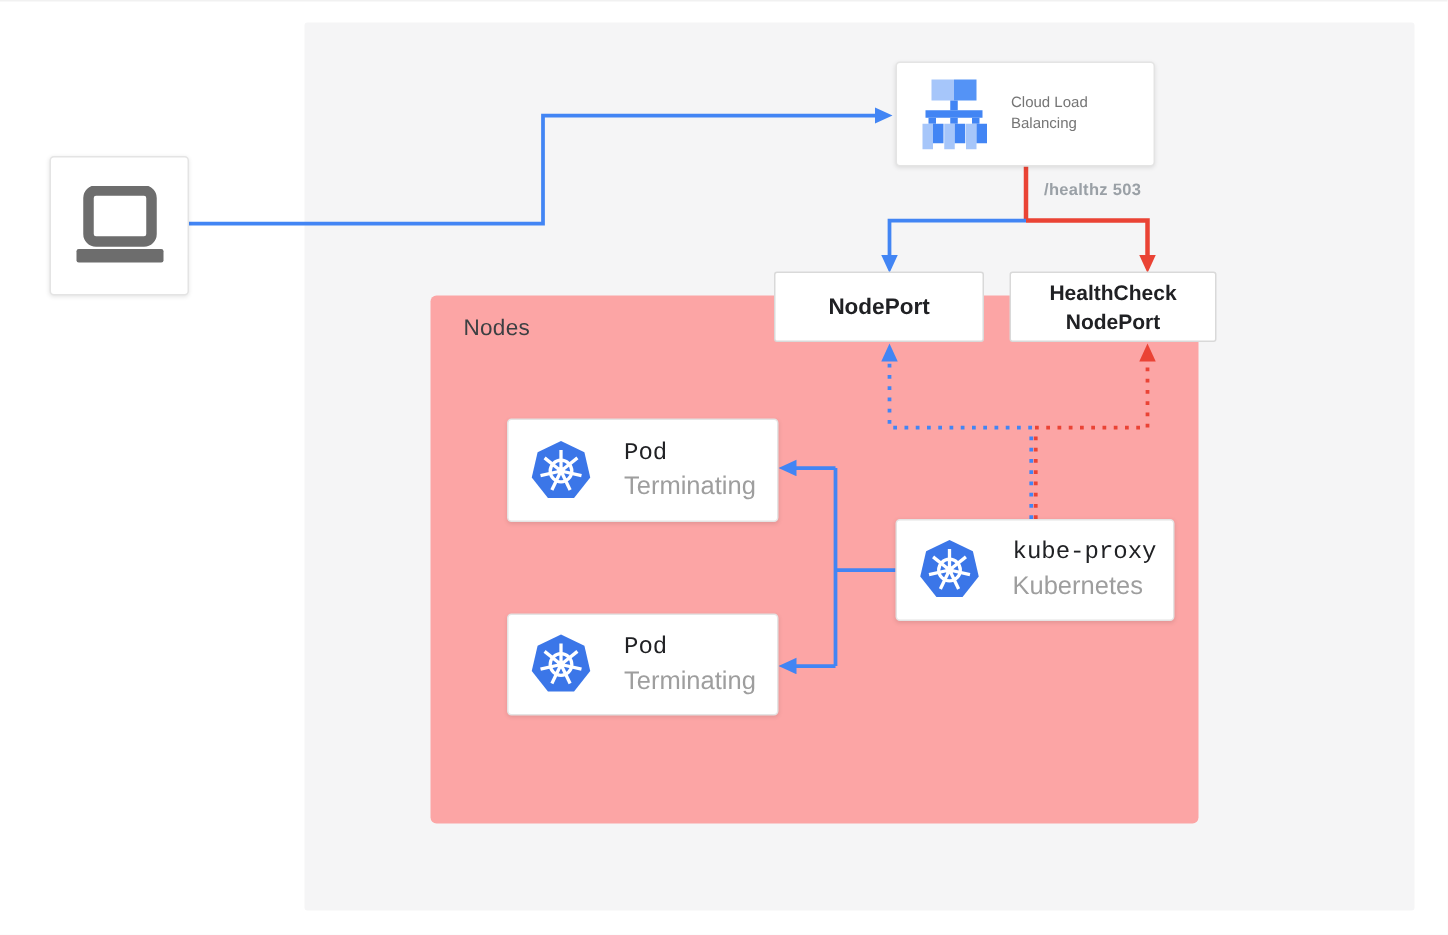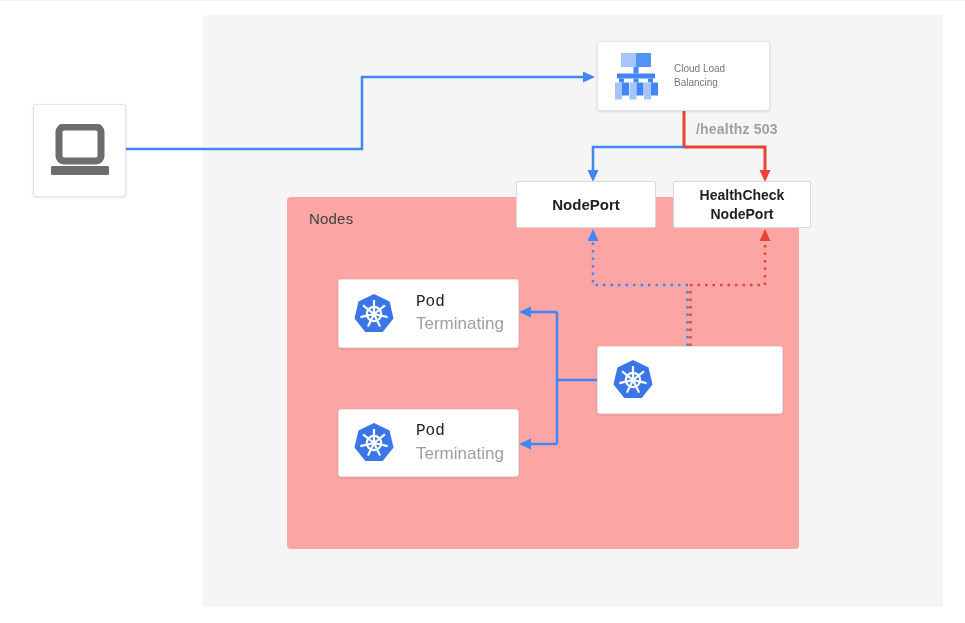--- a/index.html
+++ b/index.html
@@ -25,21 +25,21 @@
   .card{
     background:#ffffff;border:1px solid #E4E4E4;border-radius:3px;
     box-shadow:0 1px 3px rgba(0,0,0,0.10);
     display:flex;align-items:center;
   }
   .laptop-card{left:33px;top:103px;width:93px;height:93px;justify-content:center;}
   .lb-card{left:597px;top:40px;width:173px;height:70px;}
   .lb-card .ic{margin-left:15px;flex:0 0 auto;display:flex;}
   .lb-label{margin-left:15px;font-size:10px;line-height:1.4;color:#757575;width:95px;}
   .healthz{
-    left:696px;top:120px;font-size:14px;font-weight:bold;color:#9AA0A6;
+    left:696px;top:120px;font-size:11px;font-weight:bold;color:#9AA0A6;
     letter-spacing:.2px;
   }
   .portbox{
     background:#fff;border:1.5px solid #D9D9D9;border-radius:2px;
     display:flex;align-items:center;justify-content:center;text-align:center;
     font-weight:bold;color:#202124;
   }
   .nodeport{left:516px;top:180px;width:140px;height:47px;font-size:15px;}
   .hc-nodeport{left:673px;top:180px;width:138px;height:47px;font-size:14px;line-height:1.3;}
   .hc-nodeport .wrap{width:118px;}
@@ -173,13 +173,17 @@
     <div class="sub">Terminating</div>
   </div>
 </div>
 
 <div class="abs card k8s-card kproxy">
   <span class="ic">
     <svg width="42" height="42">
         <use href="#k8s-logo"></use>
       </svg>
   </span>
+  <div class="txt">
+    <div class="title">kube-proxy</div>
+    <div class="sub">Kubernetes</div>
+  </div>
 </div>
 
 </body></html>

